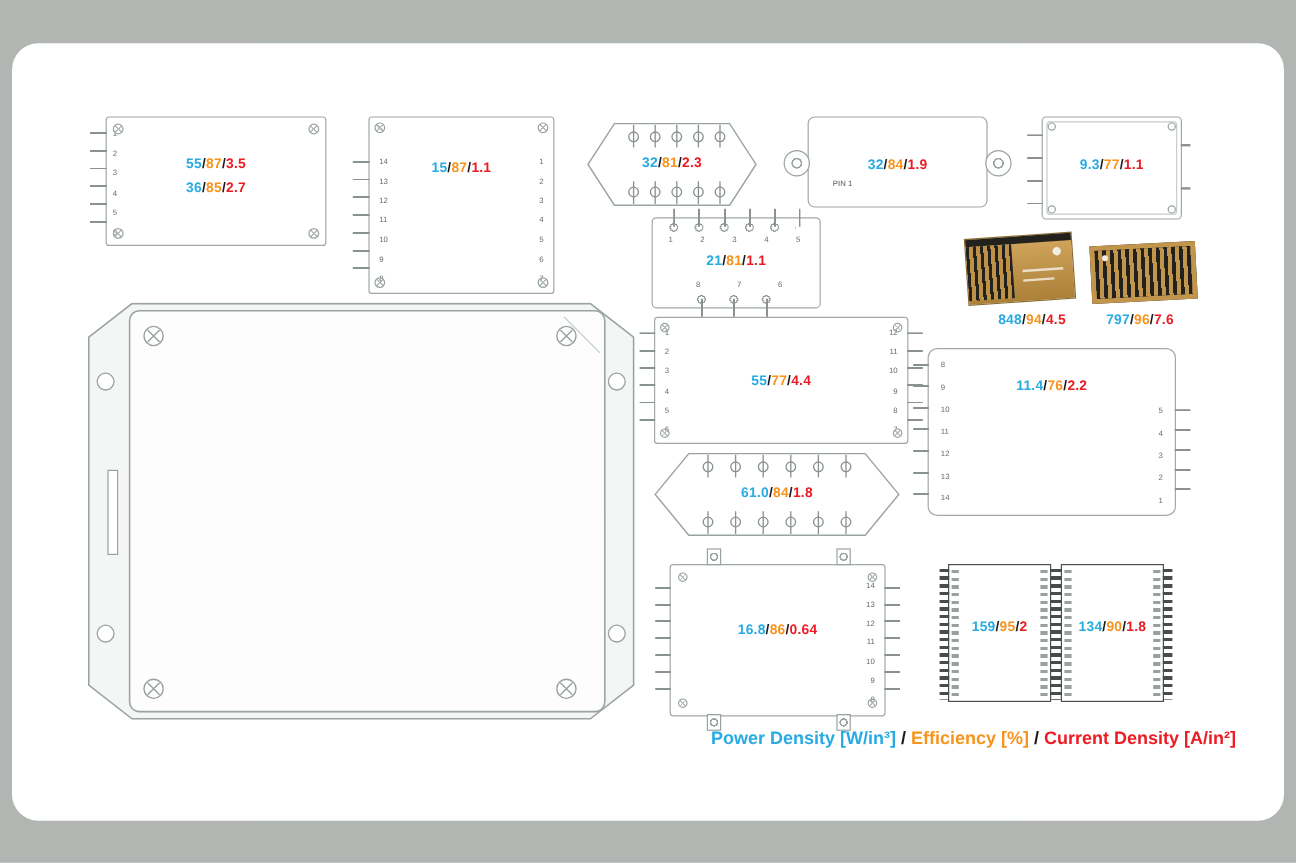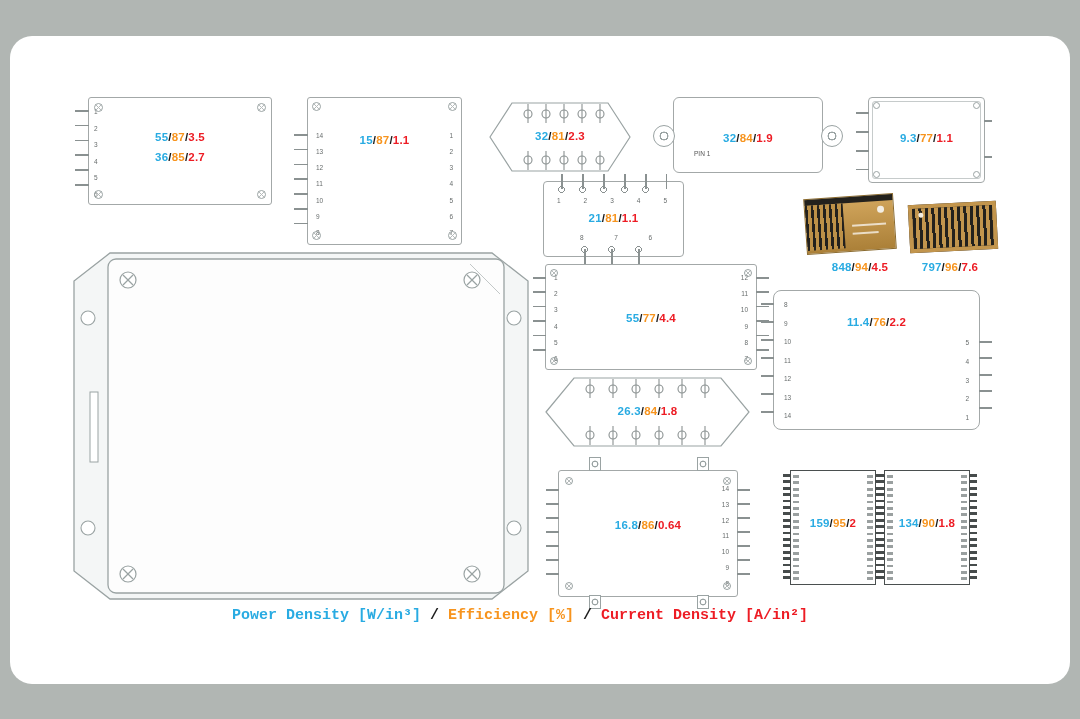--- a/index.html
+++ b/index.html
@@ -47,22 +47,22 @@
     background-image:repeating-linear-gradient(to bottom,#474c4c 0 2.8px,transparent 2.8px 6.4px);}
   .dippads{position:absolute;width:6px;top:4px;bottom:4px;
     background-image:repeating-linear-gradient(to bottom,#9aa0a0 0 2.8px,transparent 2.8px 6.4px);}
 
   .photo-brick{position:absolute;box-sizing:border-box;background:linear-gradient(180deg,#d3a75e,#ab8038);border:1px solid #8a6a2e;}
   .pb-top{position:absolute;left:0;right:0;top:0;height:6px;background:#23211d;}
   .pb-fins{position:absolute;background:repeating-linear-gradient(to right,#23211d 0 2.6px,#bd9148 2.6px 6px);}
   .pb-dot{position:absolute;width:7px;height:7px;border-radius:50%;background:#f3eee4;}
   .pb-line{position:absolute;height:2px;background:rgba(255,255,255,.7);}
 
-  .legend{position:absolute;left:0;width:1020px;top:571px;text-align:center;
-    font-weight:bold;font-size:15px;line-height:17px;font-family:Liberation Mono, monospace;}
+  .legend{position:absolute;left:0;width:1020px;top:571px;text-align:right;
+    font-weight:bold;font-size:15px;line-height:17px;}
 </style>
 </head>
 <body>
 
 <div class="canvas">
 
   <div class="module" style="left:78px;top:61px;width:184px;height:108px;">
     <div class="hpins" style="left:-14px;top:12px;height:88px;--step:14.8px;"></div>
     <div class="numcol" style="left:5px;top:10px;height:90px;">
         <span>1</span>
@@ -264,21 +264,21 @@
       <line x1="91" y1="49" x2="91" y2="68"></line>
         <circle cx="91" cy="58" r="4"></circle>
       <line x1="114" y1="49" x2="114" y2="68"></line>
         <circle cx="114" cy="58" r="4"></circle>
       <line x1="137" y1="49" x2="137" y2="68"></line>
         <circle cx="137" cy="58" r="4"></circle>
       <line x1="160" y1="49" x2="160" y2="68"></line>
         <circle cx="160" cy="58" r="4"></circle>
     </g>
   </svg>
-  <div class="rating" style="left:535px;width:205px;top:369px;"><span class="rp">26.3</span><span class="rs">/</span><span class="re">84</span><span class="rs">/</span><span class="rc">1.8</span></div>
+  <div class="rating" style="left:535px;width:205px;top:369px;"><span class="rp">61.0</span><span class="rs">/</span><span class="re">84</span><span class="rs">/</span><span class="rc">1.8</span></div>
 
   <div class="module rounded" style="left:763px;top:254px;width:207px;height:140px;">
     <div class="hpins" style="left:-13px;top:12px;height:116px;width:13px;--step:18px;"></div>
     <div class="hpins" style="right:-13px;top:50px;height:80px;width:13px;--step:16.5px;"></div>
     <div class="numcol" style="left:10px;top:10px;height:118px;">
         <span>8</span>
         <span>9</span>
         <span>10</span>
         <span>11</span>
         <span>12</span>

